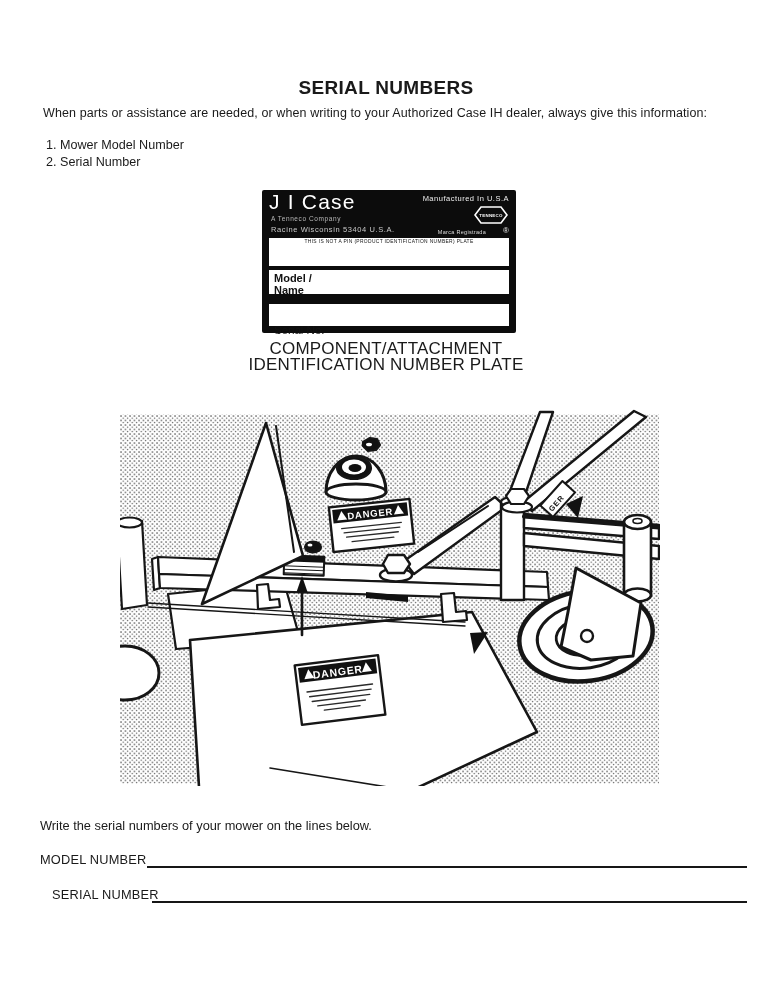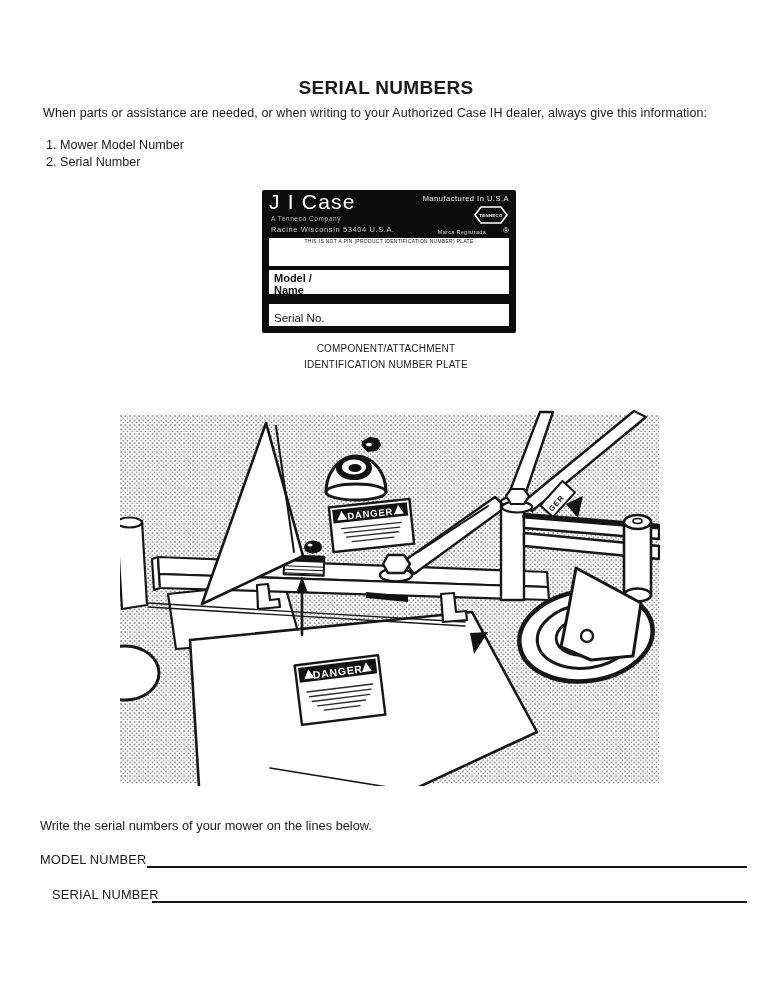--- a/index.html
+++ b/index.html
@@ -20,23 +20,23 @@
   .p-marca{right:30px;top:39px;font-size:5.5px;color:#ddd;letter-spacing:.3px;}
   .p-reg{right:7px;top:36px;font-size:8px;color:#eee;}
   .p-box{left:7px;width:240px;background:#fff;color:#111;}
   .p-box1{top:48px;height:28px;text-align:center;}
   .p-box1-title{position:static;display:block;margin-top:2px;font-size:12.5px;font-weight:bold;}
   .p-box1-sub{position:static;display:block;font-size:4.9px;letter-spacing:.35px;margin-top:1px;}
   .p-box2{top:80px;height:24px;font-size:11px;font-weight:bold;line-height:11.5px;}
   .p-box2 div{position:static;padding-left:5px;}
   .p-box2 div:first-child{padding-top:3px;}
   .p-box3{top:114px;height:22px;font-size:11.5px;}
-  .p-box3 span{position:static;display:block;padding:8px 0 0 5px;}
-  
-  .caption{top:341px;left:0;right:0;text-align:center;font-size:10px;line-height:15.5px;letter-spacing:.2px;}
+  .p-box3 span{position:static;display:block;padding:20px 0 0 5px;}
+  
+  .caption{top:341px;left:0;right:0;text-align:center;font-size:17px;line-height:15.5px;letter-spacing:.2px;}
   
   .figure{left:120px;top:406px;width:540px;height:380px;}
   svg{font-family:"Liberation Sans",sans-serif;}
   
   .instruction{top:818px;left:40px;font-size:12.8px;}
   .fill-label{font-size:12.8px;letter-spacing:.2px;}
   .lab-model{top:852px;left:40px;}
   .lab-serial{top:887px;left:52px;}
   .fill-line{border-top:2px solid #161616;height:0;}
   .line-model{top:866px;left:147px;width:600px;}

